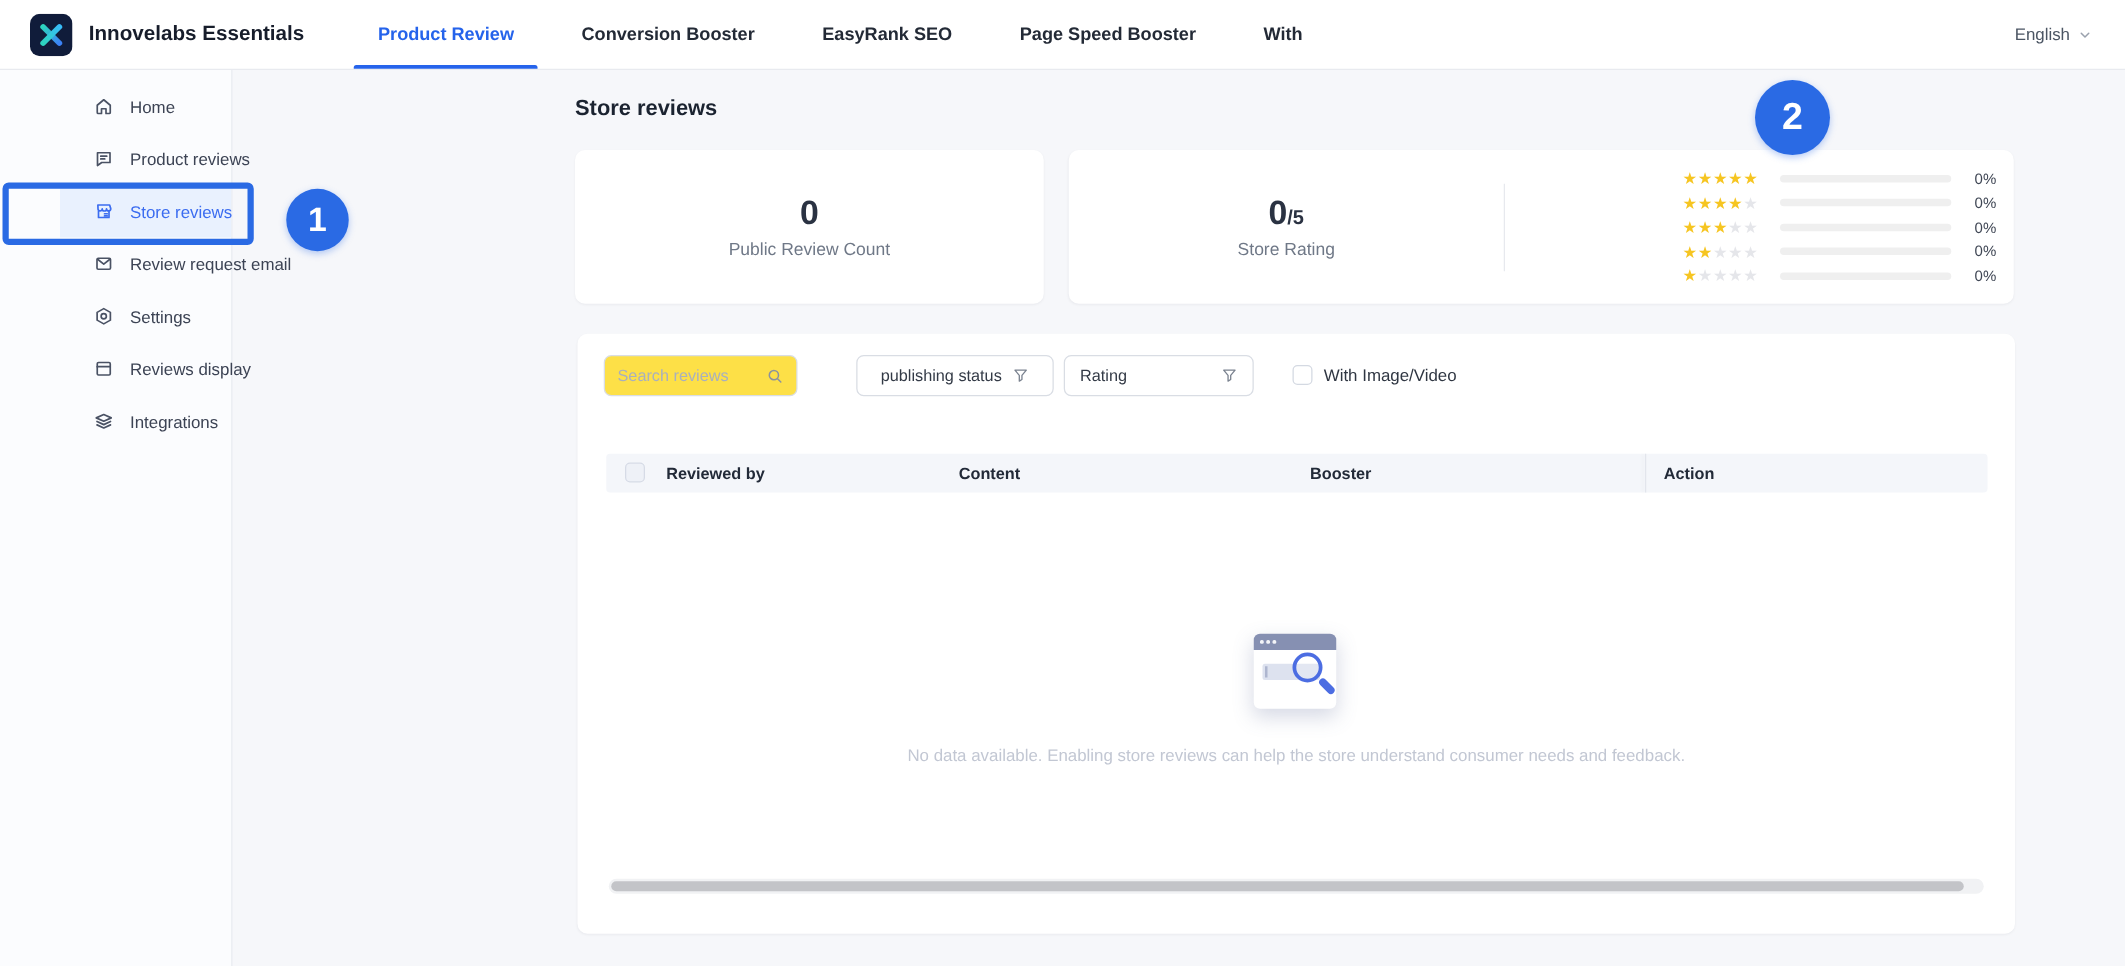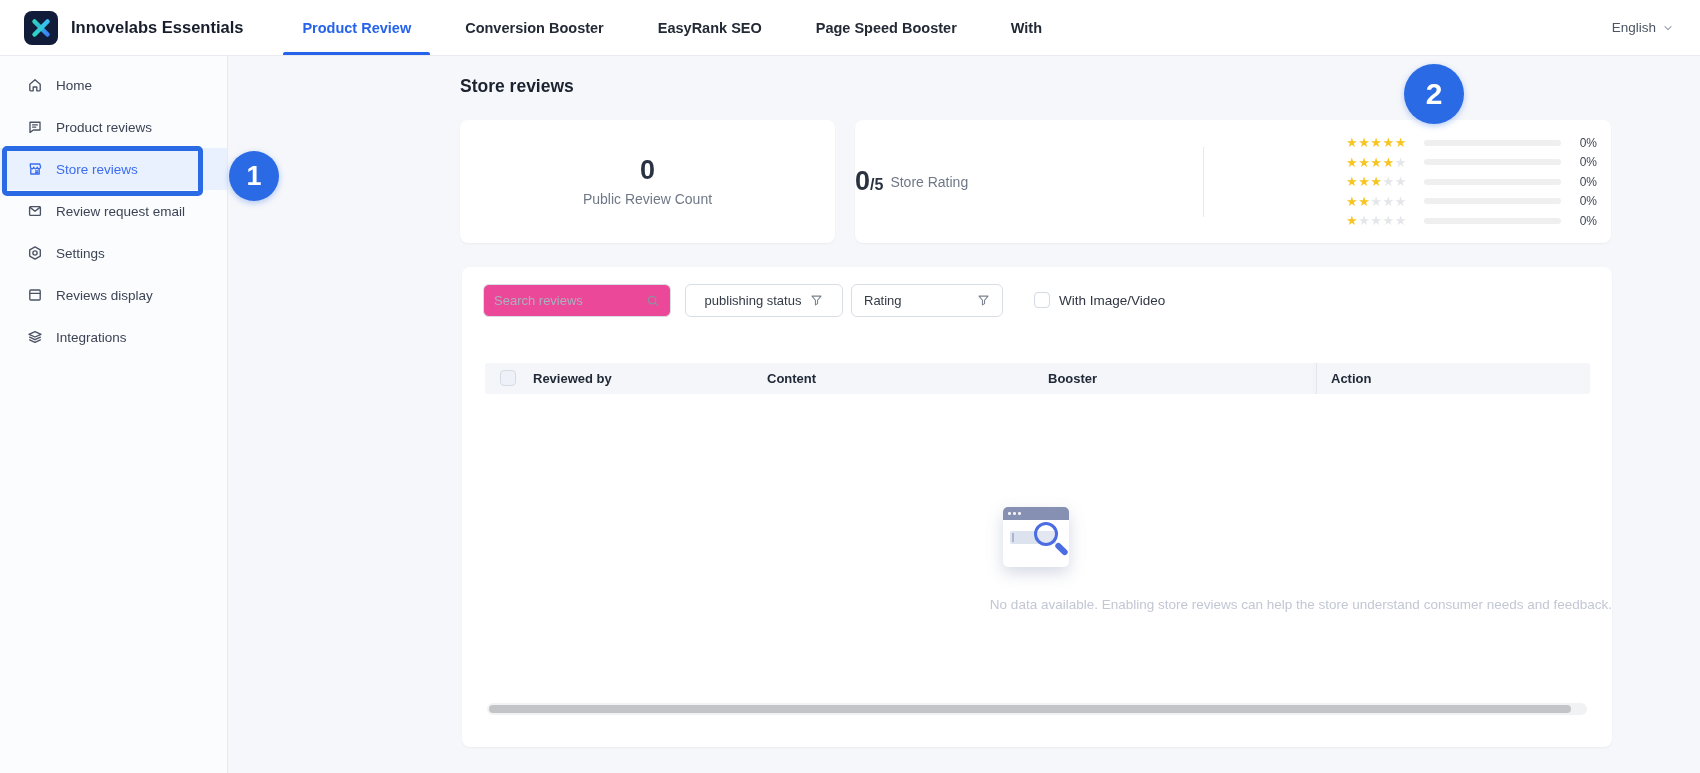--- a/index.html
+++ b/index.html
@@ -19,55 +19,55 @@
   .nav-tabs{display:flex;align-items:stretch;margin-left:32px;}
   .tab{display:flex;align-items:center;padding:12px 27px;font-size:14.5px;font-weight:700;
     color:#232a36;position:relative;cursor:pointer;white-space:nowrap;}
   .tab.active{color:var(--accent);}
   .tab.active::after{content:"";position:absolute;left:8px;right:8px;bottom:0;height:3px;
     background:var(--accent);border-radius:2px 2px 0 0;}
   .lang{margin-left:auto;display:flex;align-items:center;gap:6px;font-size:13.5px;color:#4b5563;cursor:pointer;}
   .lang svg{stroke:#9aa1ad;}
 
   
-  .sidebar{position:absolute;top:56px;left:0;bottom:0;width:228px;background:#fbfcfe;
-    border-right:1px solid #e8eaef;padding-top:8px;z-index:4;}
+  .sidebar{position:absolute;top:56px;left:0;bottom:0;width:186px;background:#fbfcfe;
+    border-right:1px solid #e8eaef;padding-top:8px;z-index:4;padding-left:48px;}
   .side-item{height:42px;display:flex;align-items:center;gap:13px;padding-left:27px;
     font-size:13.5px;font-weight:500;color:var(--text-mid);cursor:pointer;white-space:nowrap;}
   .side-item svg{flex:0 0 auto;stroke:#4a5264;}
   .side-item.active{background:#e9f1fe;color:#3b6cf0;}
   .side-item.active svg{stroke:#3b6cf0;}
 
   
   .main{position:absolute;left:228px;top:56px;right:0;bottom:0;background:#f6f7fa;}
   .page-title{position:absolute;left:232px;top:20px;font-size:17.5px;font-weight:700;color:var(--text-dark);}
 
   .card{position:absolute;background:#fff;border-radius:8px;box-shadow:0 1px 2px rgba(16,24,40,.05);}
   #card-reviews{left:232px;top:64px;width:375px;height:123px;display:flex;flex-direction:column;
     align-items:center;justify-content:center;gap:7px;}
   .stat-value{font-size:27px;font-weight:700;color:#2a3242;line-height:1;}
   .stat-suffix{font-size:16px;font-weight:700;color:#2a3242;}
   .stat-label{font-size:14px;color:var(--text-gray);}
   #card-rating{left:627px;top:64px;width:756px;height:123px;display:flex;align-items:center;}
-  .rating-left{width:348px;display:flex;align-items:center;gap:7px;}
+  .rating-left{width:348px;display:flex;flex-direction:column;align-items:center;gap:7px;}
   .vdivider{width:1px;height:70px;background:#e7e9ee;}
   .breakdown{margin-left:142px;display:flex;flex-direction:column;gap:6.5px;}
   .bd-row{display:flex;align-items:center;gap:10px;height:13px;}
   .stars{display:flex;font-size:13px;line-height:13px;letter-spacing:.5px;width:68px;}
   .star{color:var(--star-empty);}
   .star.filled{color:var(--star-filled);}
   .bd-bar{width:137px;height:6px;background:#efefef;border-radius:3px;position:relative;overflow:hidden;}
   .bd-fill{position:absolute;left:0;top:0;bottom:0;background:var(--star-filled);border-radius:3px;}
   .bd-pct{font-size:12px;color:#3f4654;width:26px;text-align:right;}
 
   
   .panel{position:absolute;left:234px;top:211px;width:1150px;height:480px;background:#fff;
     border-radius:8px;box-shadow:0 1px 2px rgba(16,24,40,.05);}
-  .search-box{position:absolute;left:21px;top:17px;width:188px;height:33px;border:1px solid #d9dde4;
-    border-radius:6px;background:#ec4899;display:flex;align-items:center;padding:0 10px;gap:6px;}
+  .search-box{position:absolute;left:21px;top:17px;width:155px;height:33px;border:1px solid #d9dde4;
+    border-radius:6px;background:#fde047;display:flex;align-items:center;padding:0 10px;gap:6px;}
   .search-box input{border:none;outline:none;flex:1;min-width:0;font-size:13px;color:#333a46;background:transparent;}
   .search-box input::placeholder{color:#a9b0be;}
   .search-box svg{stroke:#8b929f;flex:0 0 auto;}
   .filter-btn{position:absolute;top:17px;height:33px;border:1px solid #d9dde4;border-radius:6px;
     background:#fff;display:flex;align-items:center;padding:0 12px;font-size:13px;color:#333a46;cursor:pointer;}
   #filter-status{left:223px;width:158px;justify-content:center;gap:9px;}
   #filter-rating{left:389px;width:152px;justify-content:space-between;}
   .filter-btn svg{stroke:#7a828f;flex:0 0 auto;}
   .mediacheck{position:absolute;left:572px;top:25px;display:flex;align-items:center;gap:9px;}
   .checkbox{width:16px;height:16px;border:1px solid #d4d9e2;border-radius:4px;background:#fff;cursor:pointer;}
@@ -82,21 +82,21 @@
   .empty-illus{position:absolute;left:541px;top:240px;width:66px;height:60px;background:#fff;border-radius:5px;
     box-shadow:0 6px 16px rgba(90,104,150,.25);}
   .illus-top{height:13px;background:#8690b2;border-radius:5px 5px 0 0;display:flex;align-items:center;gap:2.5px;padding-left:5px;}
   .illus-dot{width:2.5px;height:2.5px;border-radius:50%;background:#fff;opacity:.9;}
   .illus-bar{position:absolute;left:7px;top:24px;width:46px;height:13px;background:#dde2ef;border-radius:2px;}
   .illus-tick{position:absolute;left:9px;top:26px;width:2px;height:9px;background:#aeb6cf;}
   .magnifier{position:absolute;left:31px;top:15px;width:24px;height:24px;border:3.5px solid #4c6de2;
     border-radius:50%;background:rgba(255,255,255,.2);}
   .mag-handle{position:absolute;left:51px;top:39px;width:15px;height:6px;background:#4c6de2;
     border-radius:3px;transform:rotate(45deg);}
-  .empty-text{position:absolute;left:0;right:0;top:330px;text-align:right;font-size:13.5px;color:#c2c7d3;}
+  .empty-text{position:absolute;left:0;right:0;top:330px;text-align:center;font-size:13.5px;color:#c2c7d3;}
 
   .hscroll{position:absolute;left:25px;top:436px;width:1100px;height:12px;background:#f1f2f4;border-radius:7px;}
   .hscroll-thumb{position:absolute;left:2px;top:2px;bottom:2px;width:calc(100% - 18px);background:#c3c4c8;border-radius:6px;cursor:pointer;}
 
   
   .ann-rect{position:absolute;border:5px solid var(--annotation);z-index:20;}
   #ann1-rect{left:2px;top:146px;width:201px;height:50px;border-radius:5px;pointer-events:none;}
   #ann2-rect{left:1480px;top:63px;width:159px;height:64px;border-radius:2px;background:#fff;
     display:flex;align-items:center;justify-content:center;gap:10px;}
   .ann-badge{position:absolute;border-radius:50%;background:var(--annotation);color:#fff;

